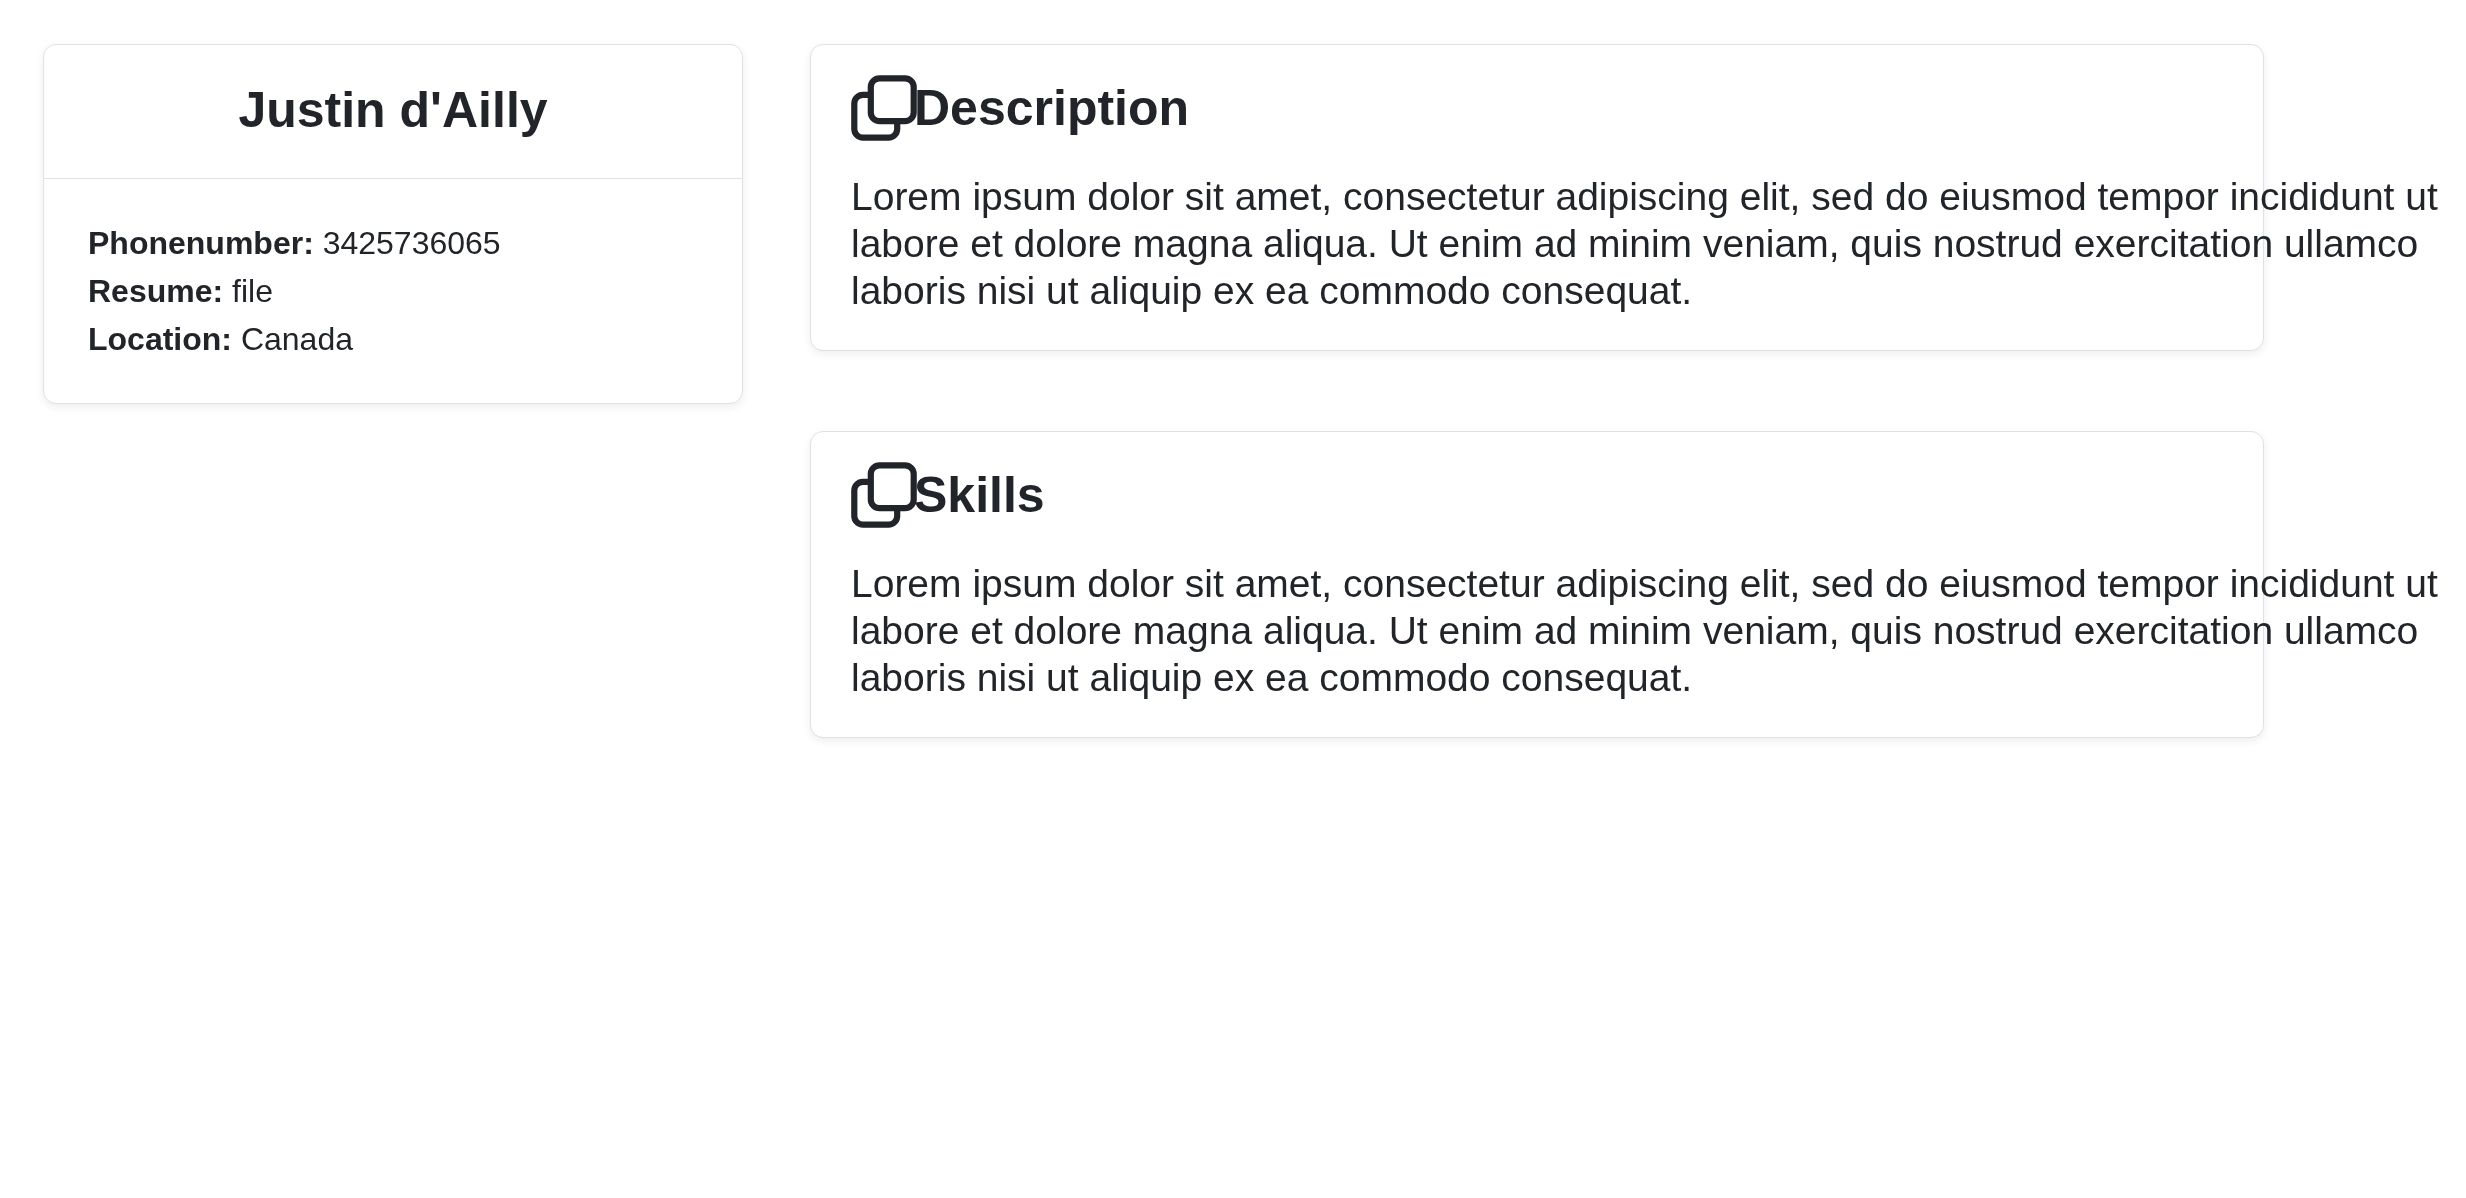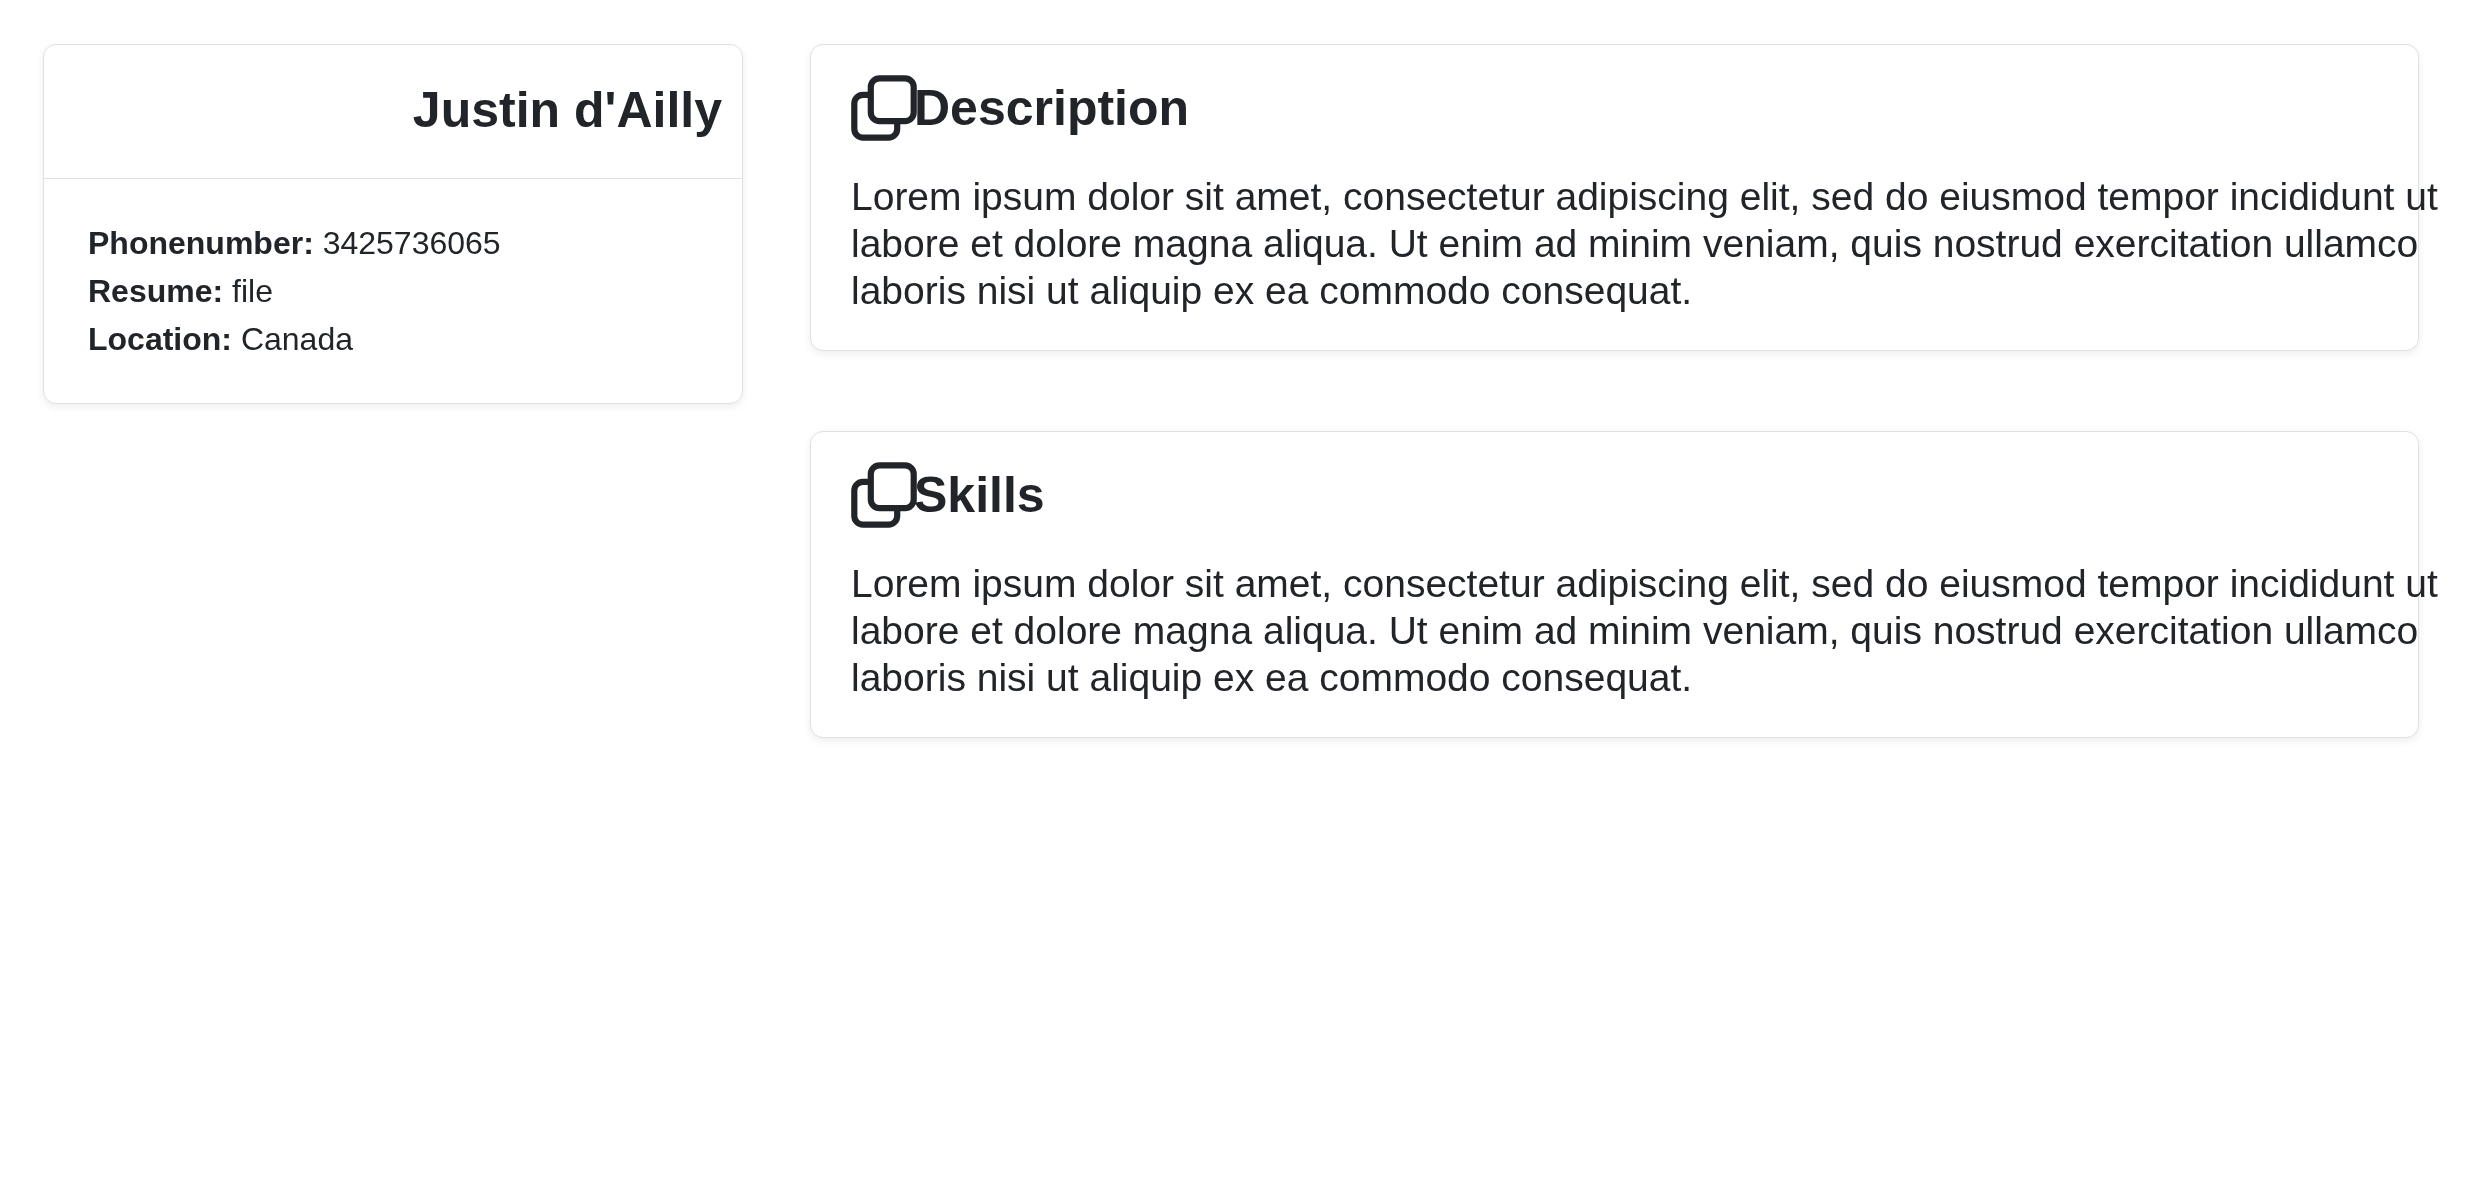--- a/index.html
+++ b/index.html
@@ -25,40 +25,40 @@
   }
   
   .profile-card {
     left: 43px;
     top: 44px;
     width: 700px;
   }
   .profile-header {
     padding: 35px 20px 38px;
     border-bottom: 1px solid #dee2e6;
-    text-align: right;
+    text-align: center;
   }
   .profile-title {
     margin: 0;
     font-size: 50px;
     line-height: 60px;
     font-weight: 700;
     color: #212529;
   }
   .profile-body {
     padding: 40px 44px;
     font-size: 32px;
     line-height: 48px;
   }
   .field-row { white-space: nowrap; }
   .field-label { font-weight: 700; }
   
   .section-card {
     left: 810px;
-    width: 1609px;
+    width: 1454px;
     padding: 30px 40px 36px;
   }
   .section-card.description { top: 44px; }
   .section-card.skills { top: 431px; }
   .section-heading {
     display: flex;
     align-items: center;
     margin: 0 0 32px 0;
     font-size: 50px;
     line-height: 60px;

